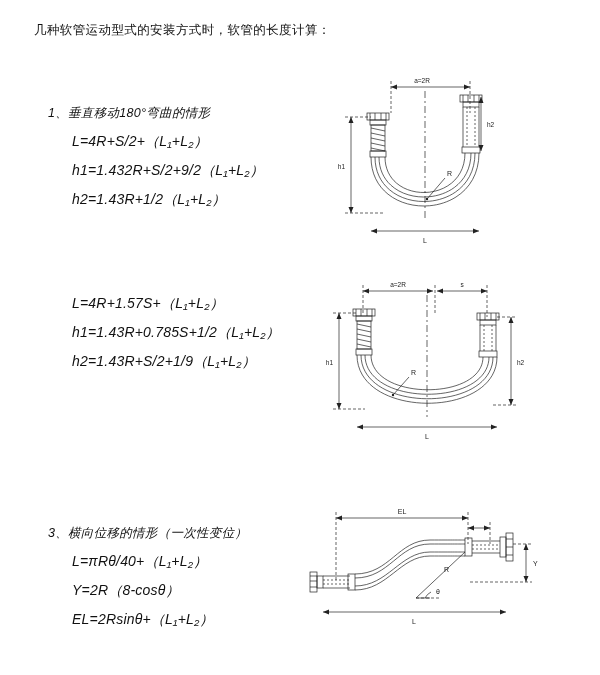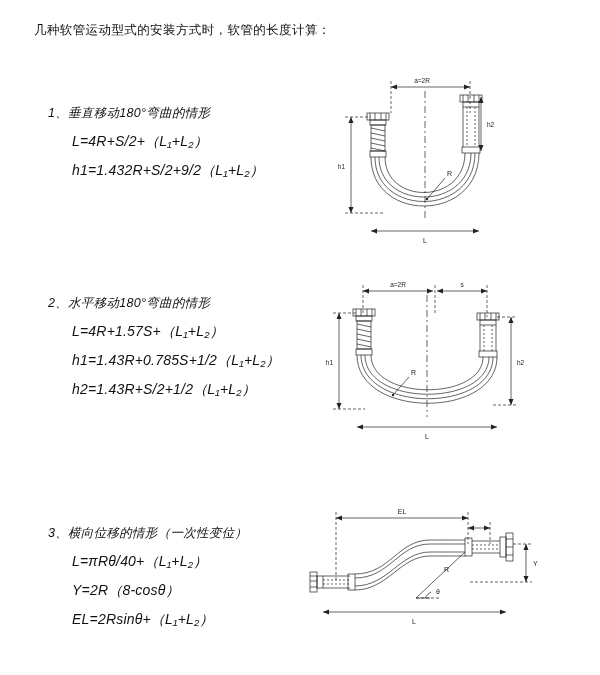--- a/index.html
+++ b/index.html
@@ -74,20 +74,21 @@
 
 <div class="page">
 
   <div class="intro">几种软管运动型式的安装方式时，软管的长度计算：</div>
 
   <div class="case case-1">
     <div class="text-col">
       <div class="case-title">1、垂直移动180°弯曲的情形</div>
       <div class="formula">L=4R+S/2+（L₁+L₂）</div>
       <div class="formula">h1=1.432R+S/2+9/2（L₁+L₂）</div>
+      <div class="formula">h2=1.43R+1/2（L₁+L₂）</div>
     </div>
 
     <div class="fig fig-1">
       <svg width="250" height="190" viewBox="0 0 250 190">
         <g stroke="#222" fill="none" stroke-width="0.7">
 
           <line x1="86" y1="14" x2="165" y2="14"></line>
           <path d="M86,14 l6,-2.5 l0,5 z" fill="#222" stroke="none"></path>
           <path d="M165,14 l-6,-2.5 l0,5 z" fill="#222" stroke="none"></path>
           <line x1="86" y1="8" x2="86" y2="40" stroke-dasharray="3,2"></line>
@@ -150,24 +151,23 @@
         <text class="dim" x="182" y="54" font-size="6.5">h2</text>
         <text class="dim" x="40" y="96" font-size="6.5" text-anchor="end">h1</text>
         <text class="lbl" x="142" y="103" font-size="7">R</text>
         <text class="dim" x="120" y="170" font-size="7" text-anchor="middle">L</text>
       </svg>
     </div>
   </div>
 
   <div class="case case-2">
     <div class="text-col">
-      <div class="case-title">2、水平移动180°弯曲的情形</div>
       <div class="formula">L=4R+1.57S+（L₁+L₂）</div>
       <div class="formula">h1=1.43R+0.785S+1/2（L₁+L₂）</div>
-      <div class="formula">h2=1.43R+S/2+1/2（L₁+L₂）</div>
+      <div class="formula">h2=1.43R+S/2+1/9（L₁+L₂）</div>
     </div>
 
     <div class="fig fig-2">
       <svg width="250" height="175" viewBox="0 0 250 175">
         <g stroke="#222" fill="none" stroke-width="0.7">
 
           <line x1="58" y1="14" x2="128" y2="14"></line>
           <path d="M58,14 l6,-2.5 l0,5 z" fill="#222" stroke="none"></path>
           <path d="M128,14 l-6,-2.5 l0,5 z" fill="#222" stroke="none"></path>
           <line x1="132" y1="14" x2="182" y2="14"></line>

